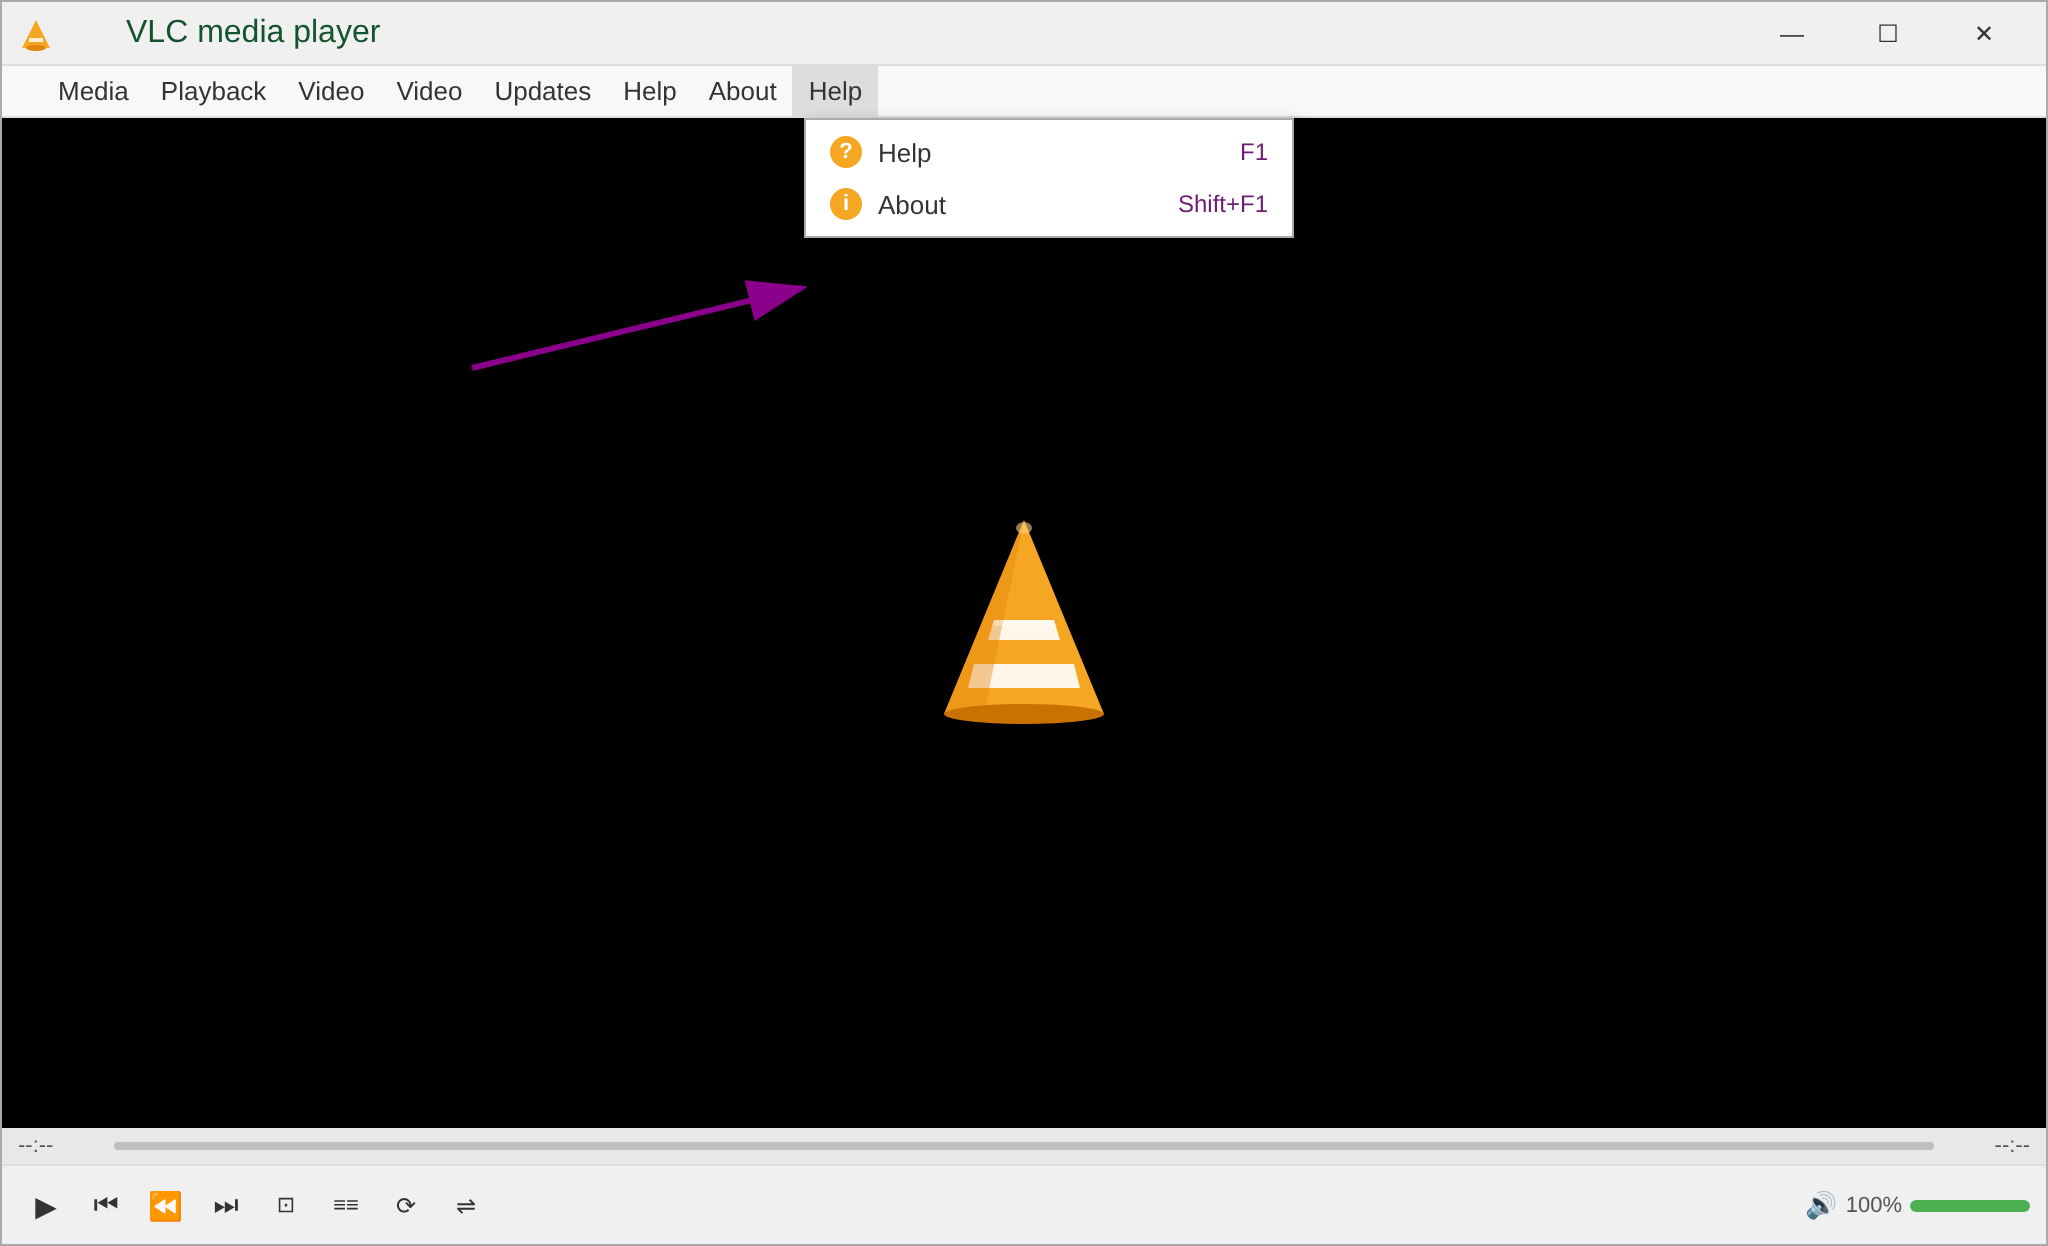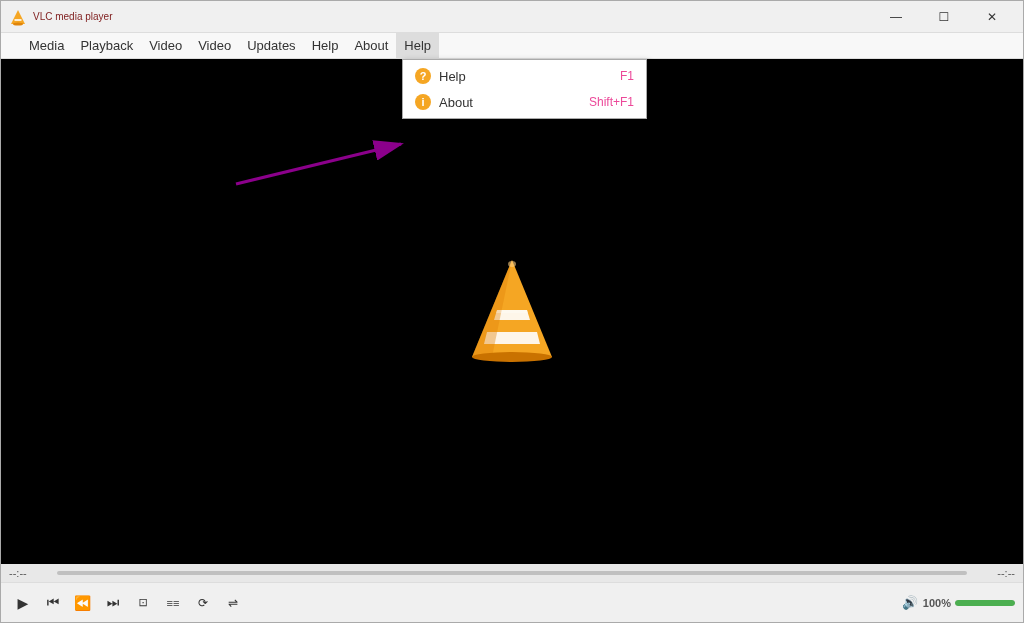--- a/index.html
+++ b/index.html
@@ -33,23 +33,24 @@
     }
 
     .titlebar-icon {
       width: 18px;
       height: 18px;
       margin-right: 6px;
       flex-shrink: 0;
     }
 
     .titlebar-title {
-      font-size: 10px;
-      color: #7f1d1d;
+      font-size: 16px;
+      color: #14532d;
       flex: 1;
+      margin-left: 30px;
     }
 
     .titlebar-controls {
       display: flex;
       gap: 2px;
     }
 
     .titlebar-btn {
       width: 46px;
       height: 32px;
@@ -106,21 +107,21 @@
       font-size: 13px;
       color: #333;
       cursor: pointer;
       gap: 8px;
     }
     .dropdown-item.highlighted { background: #4a90d9; color: #fff; }
 
     .dropdown-item .shortcut {
       margin-left: auto;
       font-size: 12px;
-      color: #ec4899;
+      color: #701a75;
     }
 
     .dropdown-icon {
       width: 16px;
       height: 16px;
       border-radius: 50%;
       display: flex;
       align-items: center;
       justify-content: center;
       font-size: 11px;
@@ -221,21 +222,20 @@
       display: flex;
       align-items: center;
       gap: 4px;
       font-size: 12px;
       color: #333;
     }
 
     .volume-label {
       font-size: 11px;
       color: #555;
-      font-weight: bold;
     }
 
     .volume-bar {
       width: 60px;
       height: 6px;
       background: #c0c0c0;
       border-radius: 3px;
       overflow: hidden;
     }
 

